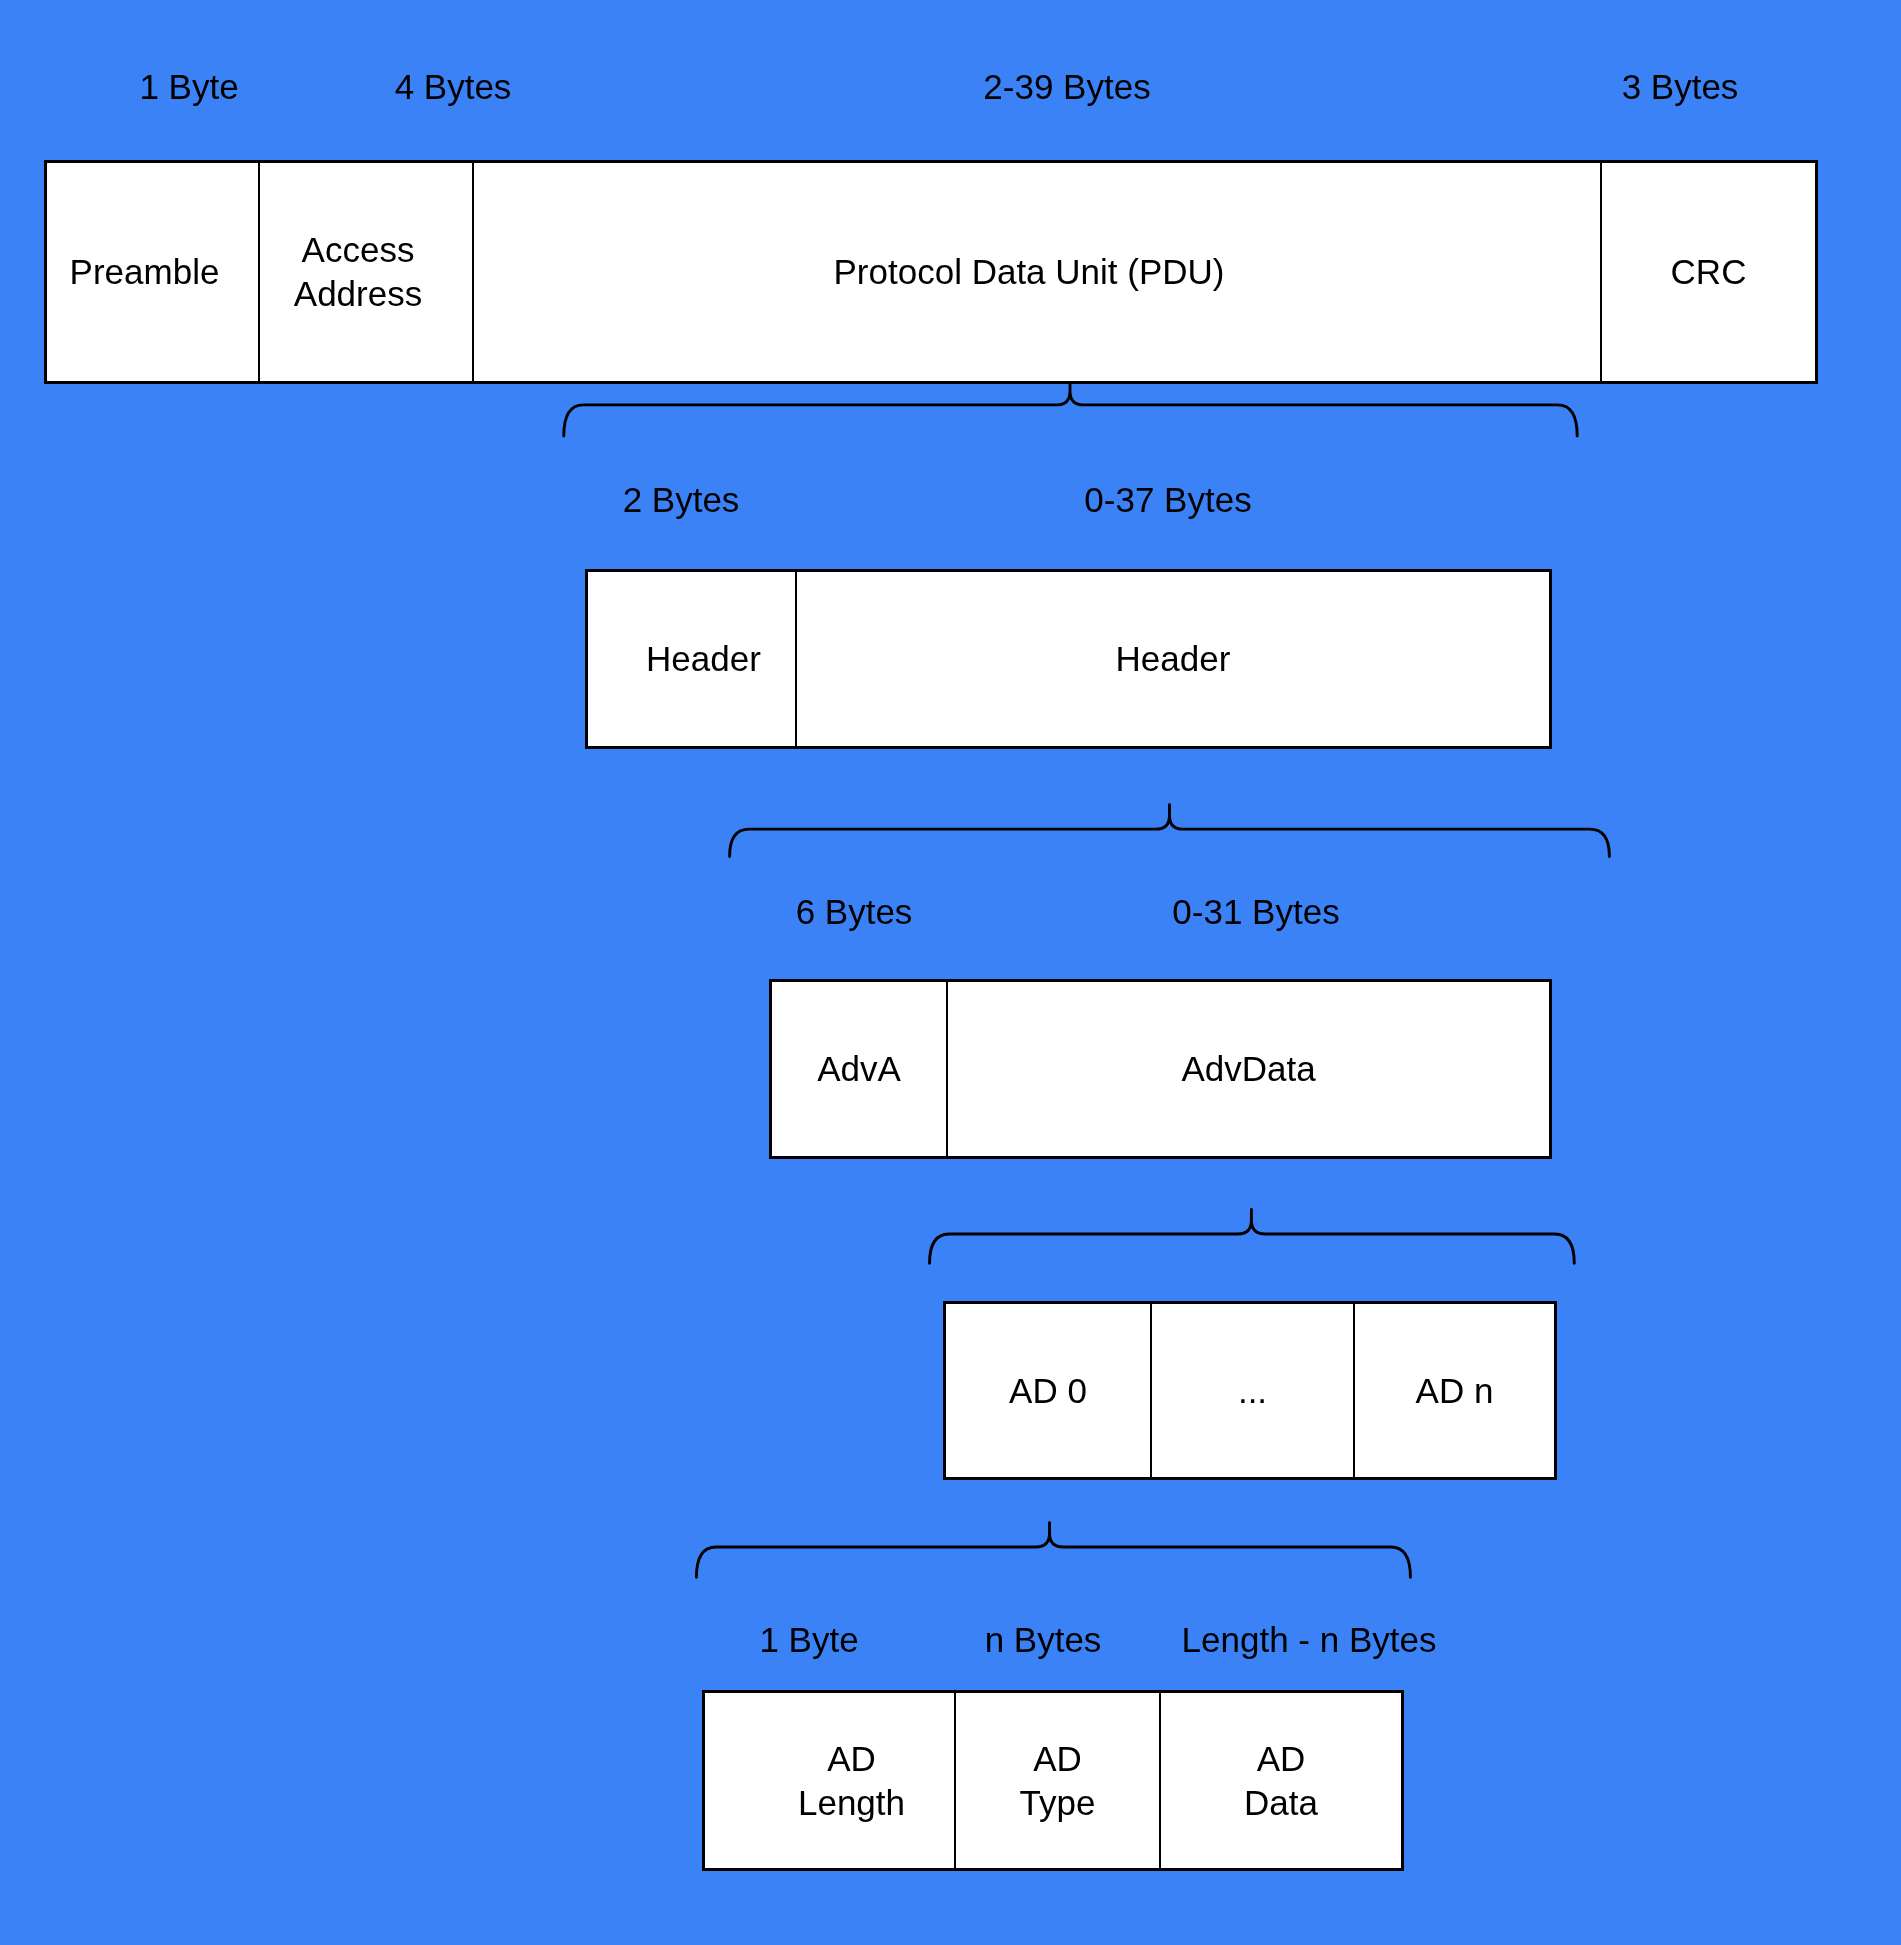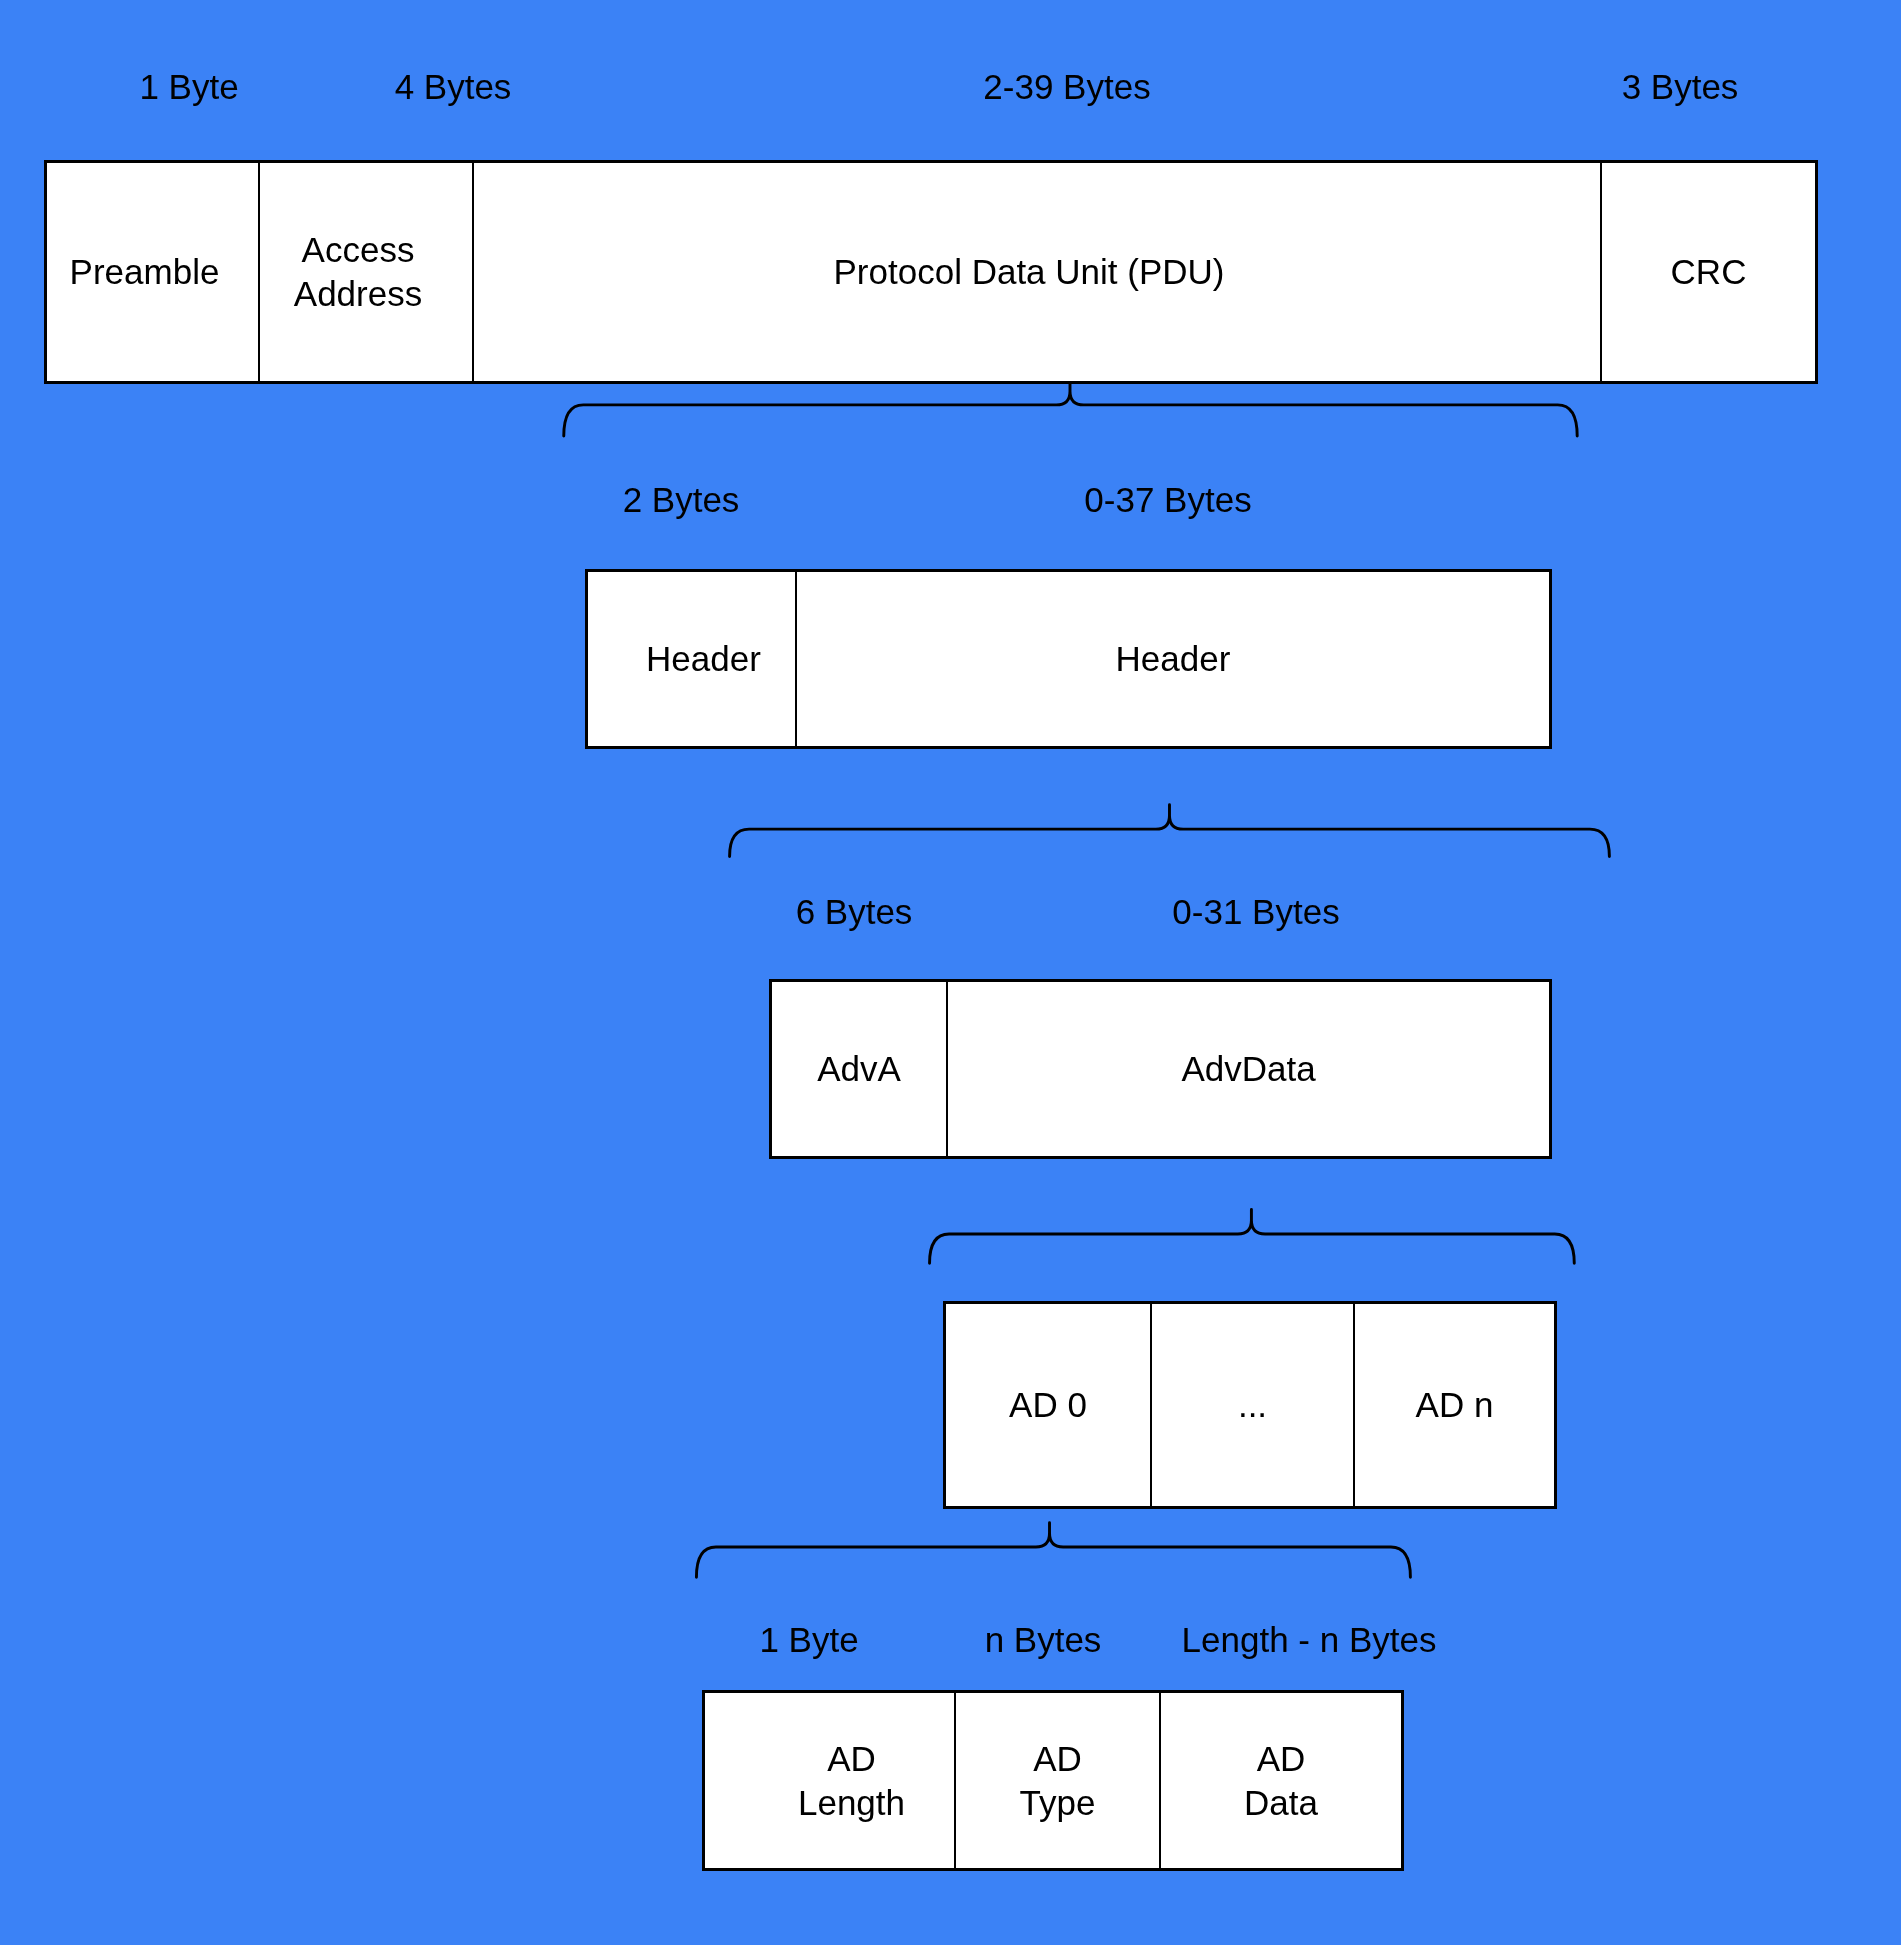--- a/index.html
+++ b/index.html
@@ -59,21 +59,21 @@
     stroke: #000000;
     stroke-width: 3px;
     stroke-linecap: round;
     stroke-linejoin: round;
   }
 
   
   #row-packet  { left: 44px;  top: 160px;  width: 1774px; height: 224px; gap: 16px; }
   #row-pdu     { left: 585px; top: 569px;  width: 967px;  height: 180px; padding-left: 24px; }
   #row-payload { left: 769px; top: 979px; width: 783px;  height: 180px; }
-  #row-advdata { left: 943px; top: 1301px; width: 614px;  height: 208px; }
+  #row-advdata { left: 943px; top: 1301px; width: 614px;  height: 179px; }
   #row-ad      { left: 702px; top: 1690px; width: 702px;  height: 181px; padding-left: 44px; }
 
   #cell-preamble       { flex: 0 0 195px; }
   #cell-access-address { flex: 0 0 198px; }
   #cell-pdu            { flex: 0 0 1112px; }
   #cell-header         { flex: 0 0 183px; }
   #cell-adva           { flex: 0 0 174px; }
   #cell-ad0            { flex: 0 0 204px; }
   #cell-ad-ellipsis    { flex: 0 0 203px; }
   #cell-ad-length      { flex: 0 0 205px; }

